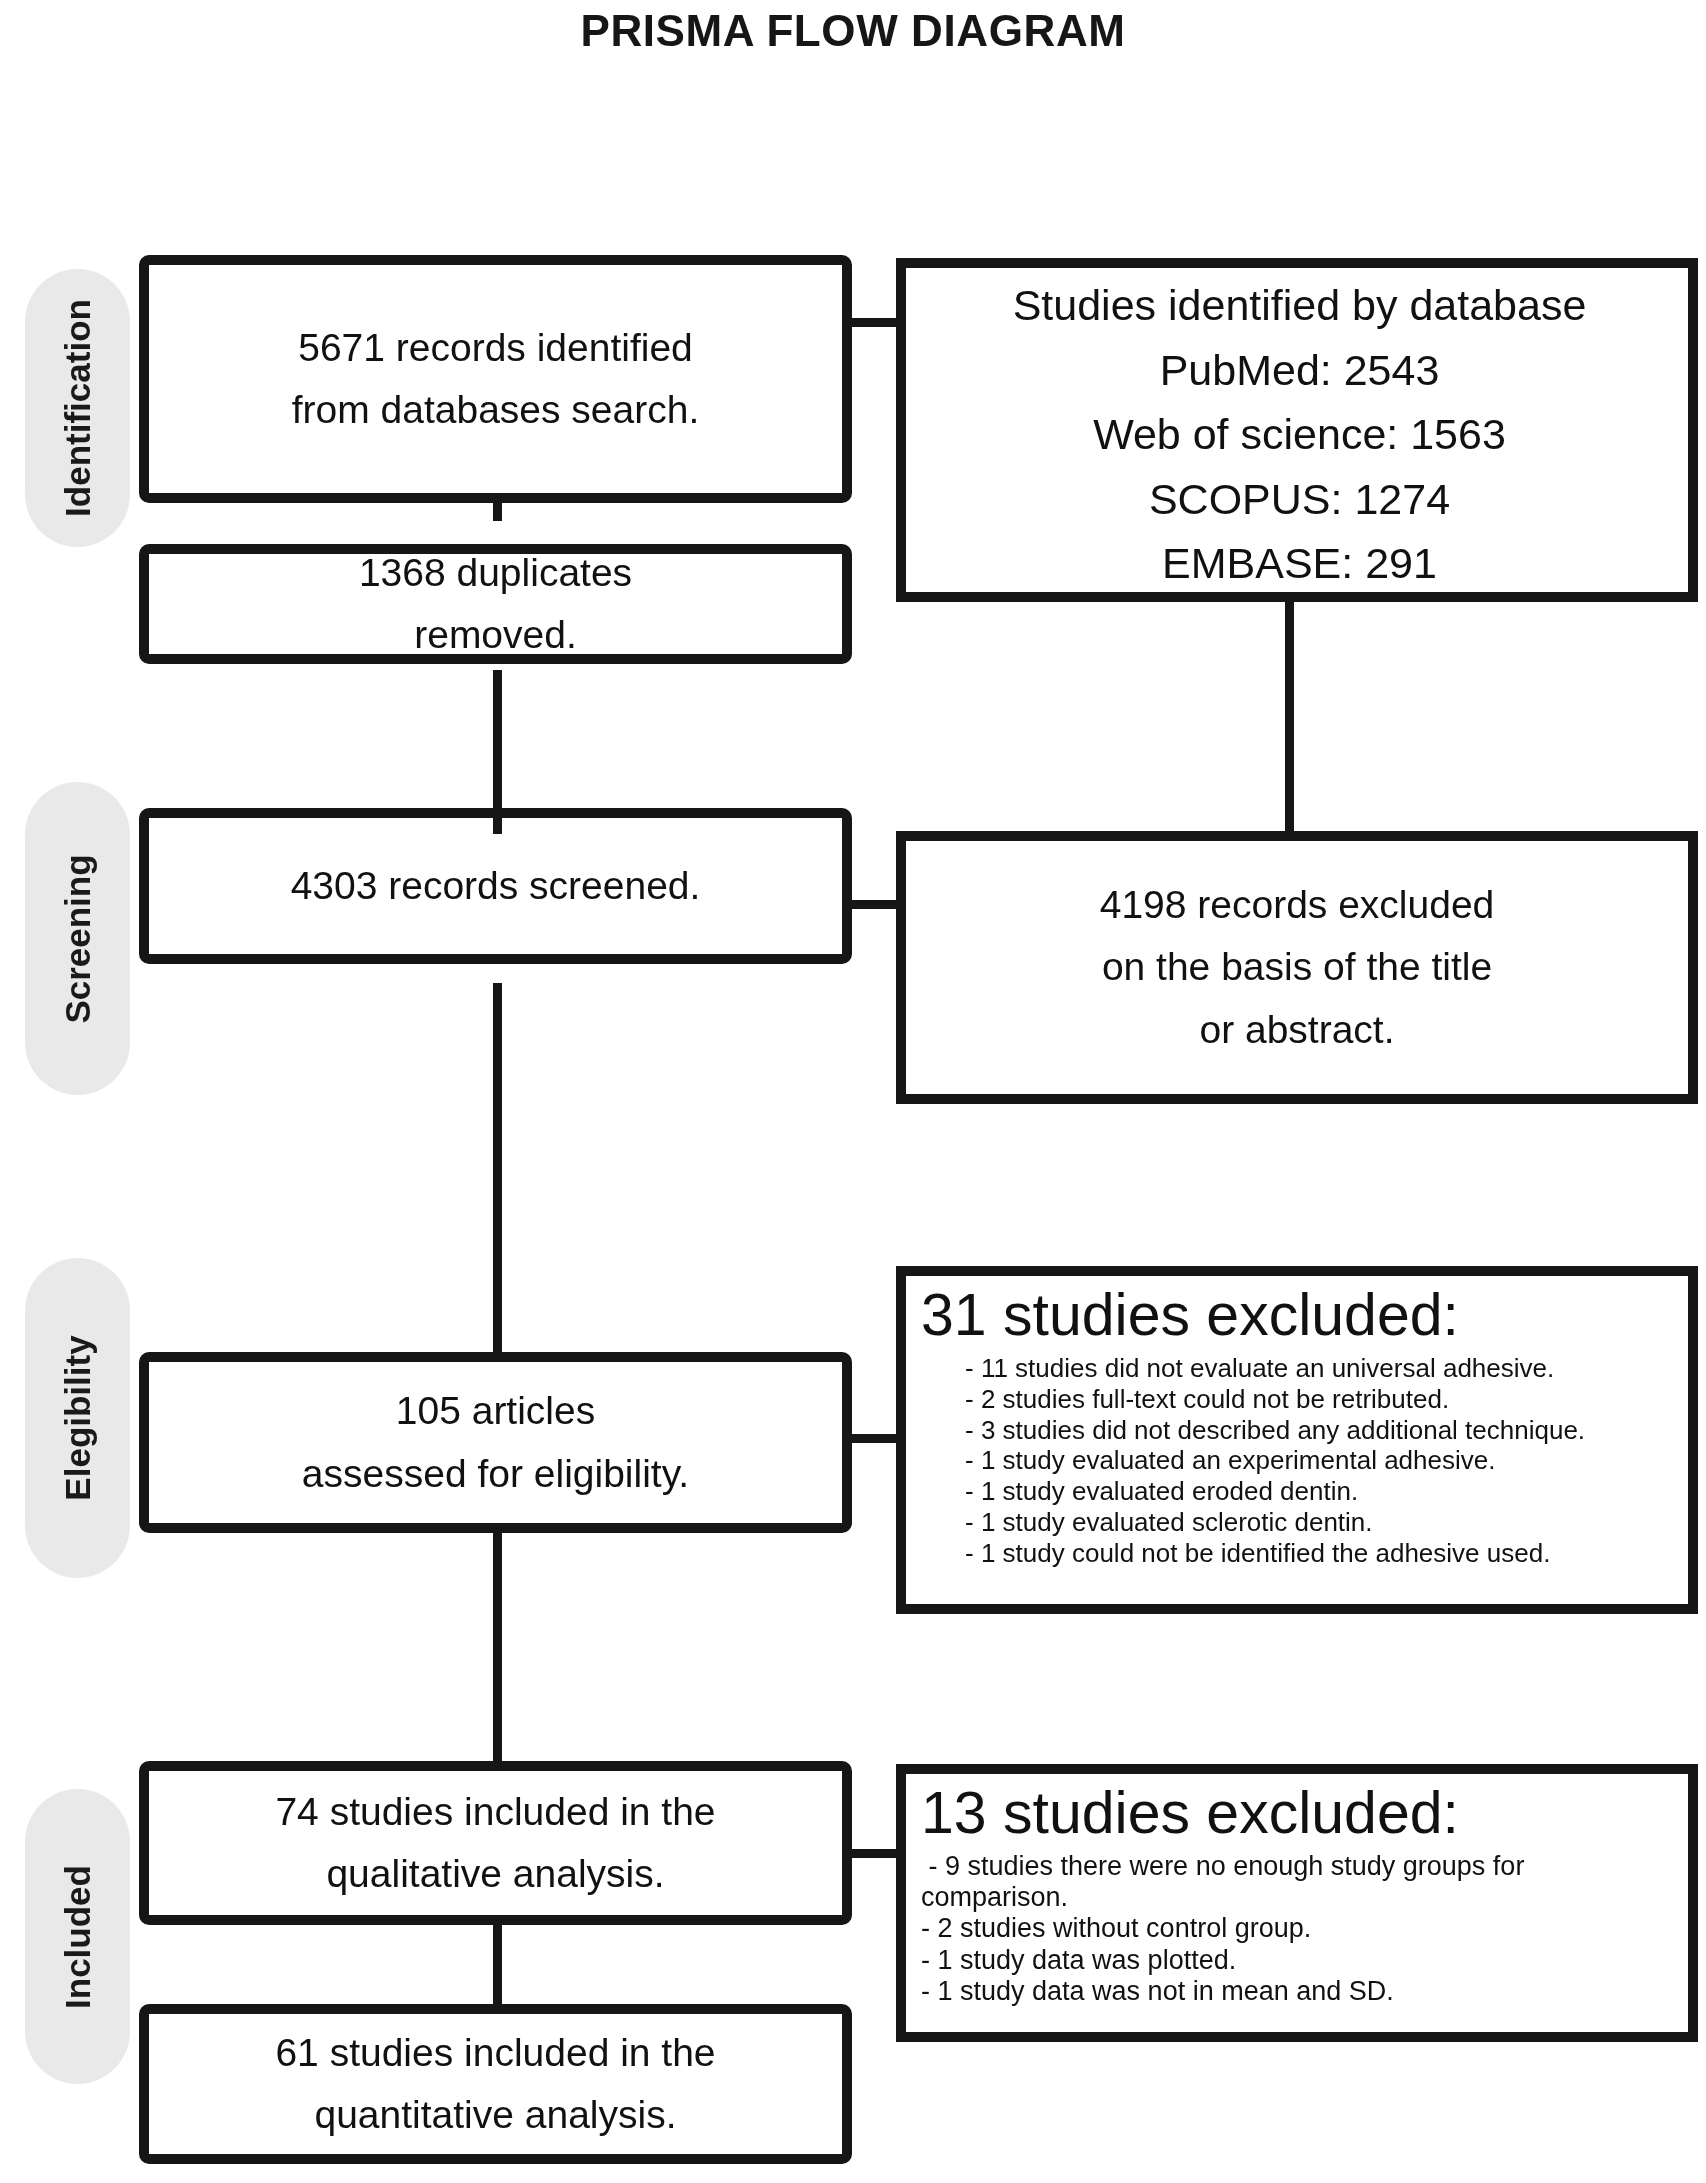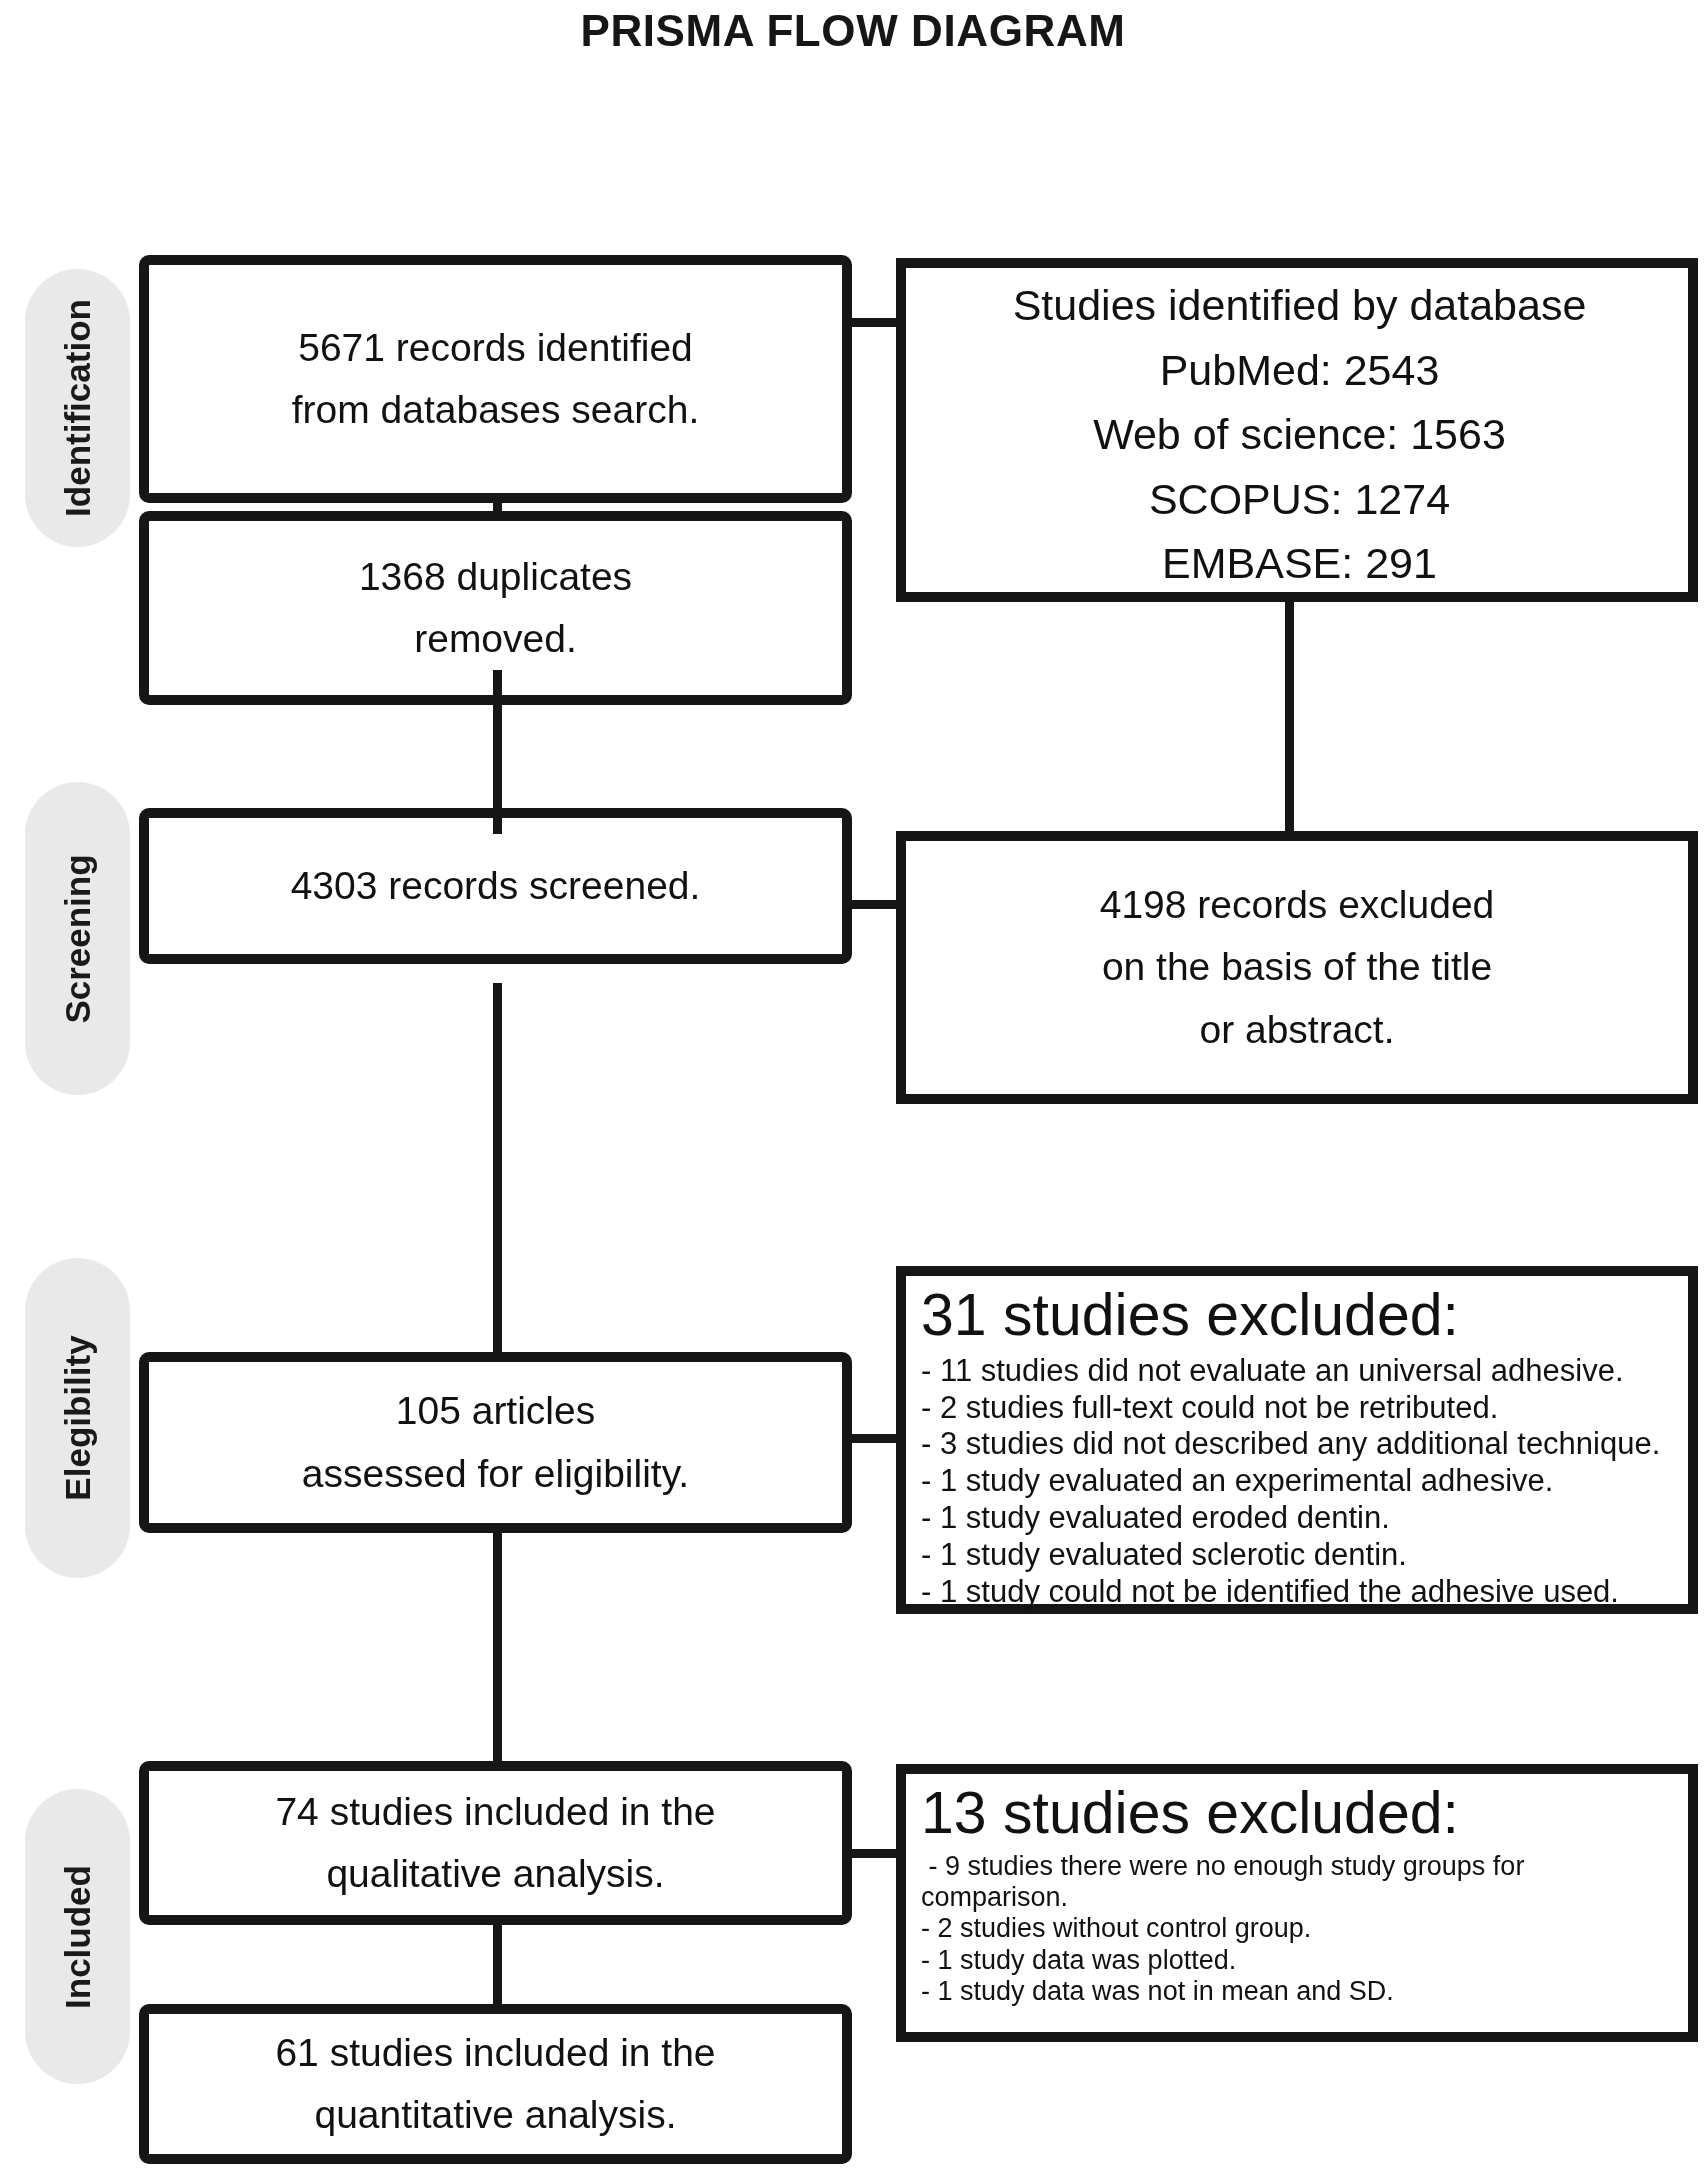--- a/index.html
+++ b/index.html
@@ -69,21 +69,21 @@
   .excl-header {
     font-size: 59px;
     line-height: 1.15;
     color: #111111;
   }
   .excl-list { margin-top: 2.5px; }
   .excl-item {
     white-space: pre-wrap;
     color: #111111;
   }
-  .excl-31 .excl-item { font-size: 31px; line-height: 1.19; }
+  .excl-31 .excl-item { font-size: 26px; line-height: 1.19; margin-left: 44px; }
   .excl-13 .excl-item { font-size: 27px; line-height: 1.16; }
   .pad-box { padding: 6.3px 15px; }
   .connector {
     position: absolute;
     background: #161616;
   }
 </style>
 </head>
 <body>
 
@@ -102,21 +102,21 @@
   </div>
   <div class="capsule" style="top:1789px;height:295px;">
     <span class="vtext">Included</span>
   </div>
 
   <div class="box centered left-col" style="top:255px;height:248px;">
     <div class="box-text">5671 records identified
 from databases search.</div>
   </div>
 
-  <div class="box centered left-col" style="top:511px;height:194px;">
+  <div class="box centered left-col" style="top:544px;height:120px;">
     <div class="box-text">1368 duplicates
 removed.</div>
   </div>
 
   <div class="box centered left-col" style="top:808px;height:156px;">
     <div class="box-text">4303 records screened.</div>
   </div>
 
   <div class="box centered left-col" style="top:1352px;height:181px;">
     <div class="box-text">105 articles

